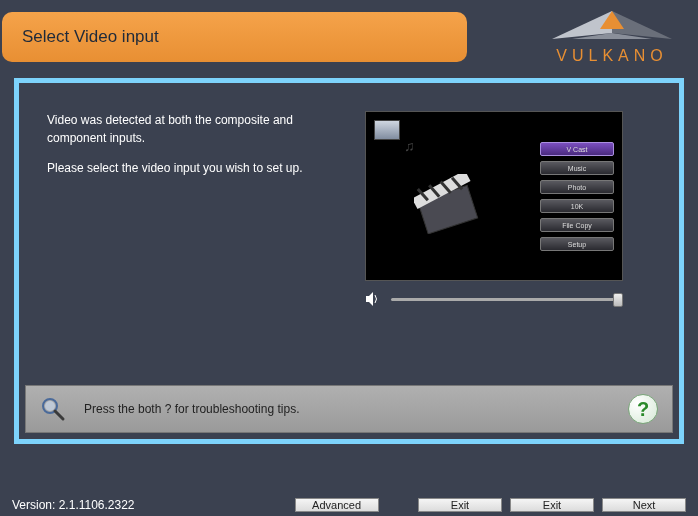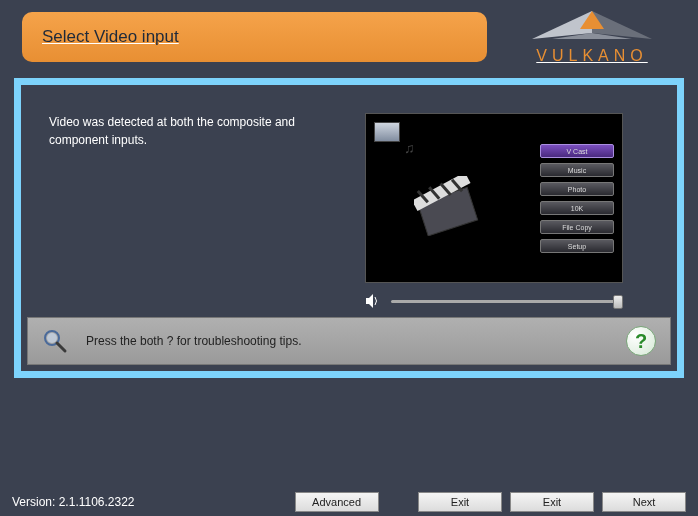--- a/index.html
+++ b/index.html
@@ -9,23 +9,22 @@
     background: #3b4150;
     font-family: Arial, sans-serif;
     font-size: 12px;
     color: #fff;
     overflow: hidden;
     position: relative;
   }
   .header {
     display: flex;
     align-items: center;
-    padding: 6px 22px;
+    padding: 6px 2px;
     height: 74px;
-    text-decoration: underline;
   }
   .title-bar {
     background: linear-gradient(to bottom, #f5a34a, #e88f33);
     border-radius: 10px;
     padding: 14px 20px;
     width: 465px;
     height: 50px;
     display: flex;
     align-items: center;
     font-size: 17px;
@@ -41,22 +40,22 @@
     text-align: center;
   }
   .logo-text {
     font-size: 16px;
     letter-spacing: 5px;
     color: #e88f33;
     font-weight: normal;
   }
   .main-panel {
     margin: 4px 14px 0 14px;
-    border: 7px solid #7dd3fc;
-    height: 300px;
+    border: 5px solid #7dd3fc;
+    height: 366px;
     position: relative;
     background: #3b4150;
   }
   .content-area {
     padding: 28px 28px 10px 28px;
     display: flex;
     gap: 30px;
     height: 284px;
   }
   .left-col {
@@ -218,21 +217,21 @@
     right: 12px;
     display: flex;
     align-items: center;
   }
   .version {
     color: #fff;
     font-size: 12px;
   }
   .btn {
     width: 84px;
-    height: 20px;
+    height: 14px;
     background: linear-gradient(#f5f5f5, #dcdcdc);
     border: 1px solid #888;
     color: #222;
     font-size: 11px;
     display: flex;
     align-items: center;
     justify-content: center;
     cursor: pointer;
     margin-left: 8px;
   }
@@ -259,20 +258,21 @@
       <polygon points="48,20 72,20 60,2" fill="#e88f33"></polygon>
     </svg>
     <div class="logo-text">VULKANO</div>
   </div>
 </div>
 
 <div class="main-panel">
   <div class="content-area">
     <div class="left-col">
       <p>Video was detected at both the composite and component inputs.</p>
+      <p>Please select the video input you wish to set up.</p>
     </div>
     <div class="right-col">
       <div class="preview-box">
         <div class="thumb"></div>
         <div class="note-icon">♫</div>
         <svg class="clapper" width="70" height="60" viewBox="0 0 70 60">
           <g transform="rotate(-18 35 30)">
             <rect x="6" y="18" width="52" height="34" fill="#4a4a52" stroke="#333"></rect>
             <rect x="2" y="8" width="60" height="12" fill="#ddd" transform="rotate(-10 32 14)"></rect>
             <line x1="10" y1="6" x2="16" y2="20" stroke="#333" stroke-width="3"></line>

